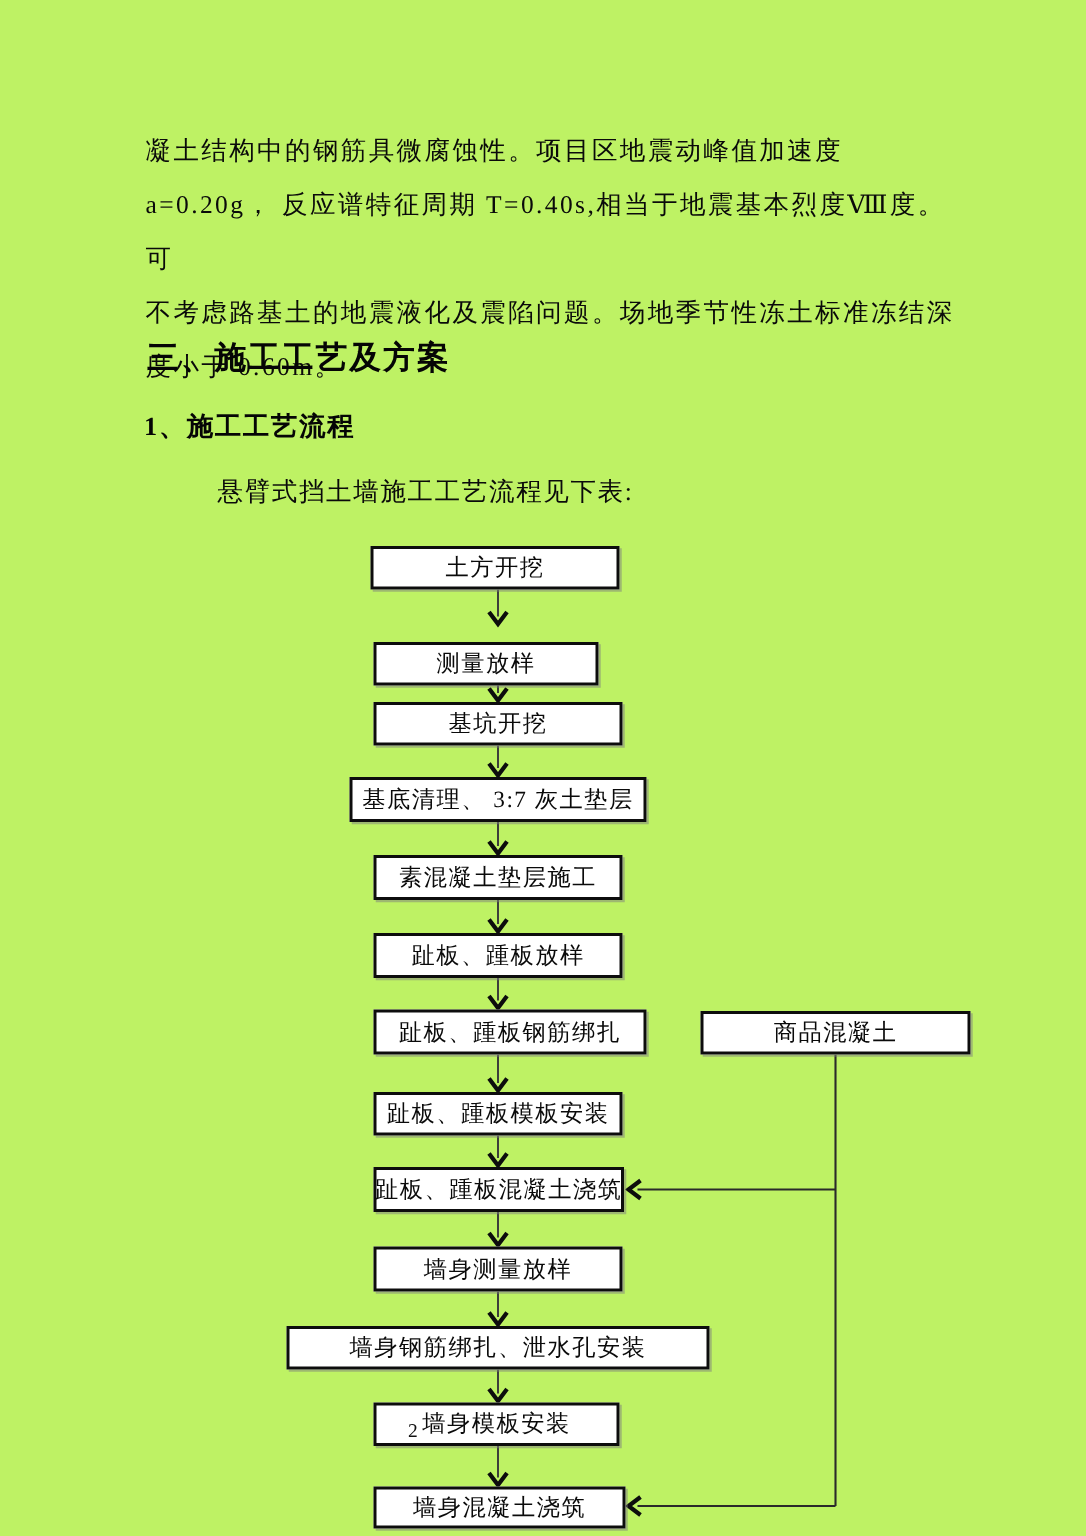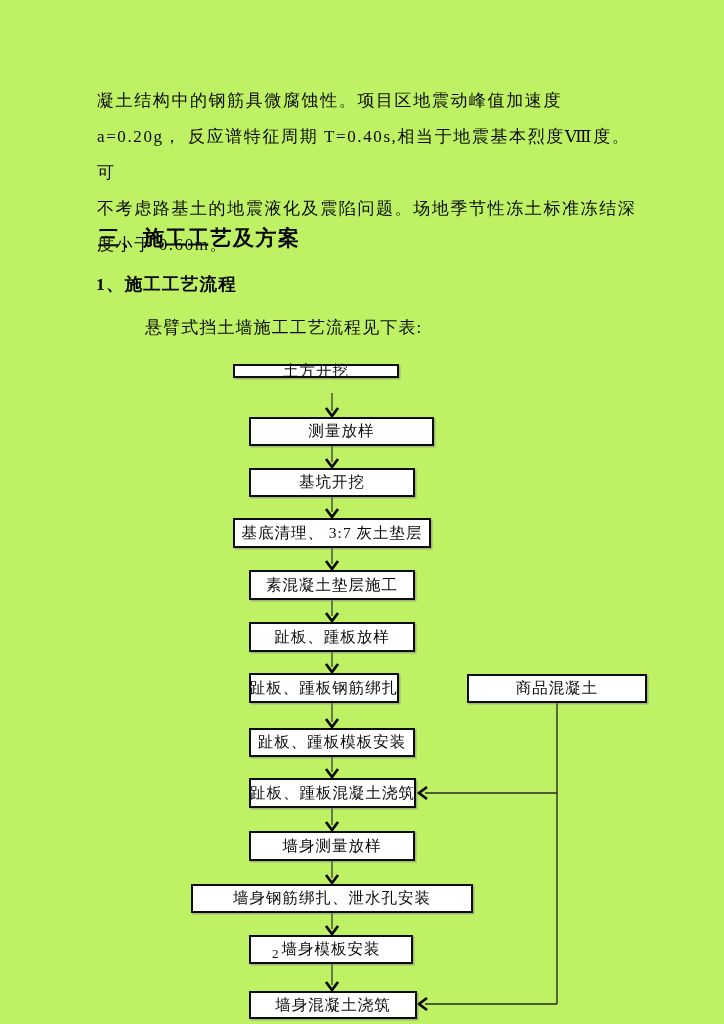--- a/index.html
+++ b/index.html
@@ -96,27 +96,27 @@
     <line x1="332" y1="964" x2="332" y2="985"></line>
       <path class="chev" d="M326 982 L332 990 L338 982"></path>
 
     <line class="thick" x1="557" y1="703" x2="557" y2="1004"></line>
     <line class="thick" x1="557" y1="793" x2="425" y2="793"></line>
     <path class="chev" d="M427 787 L419 793 L427 799"></path>
     <line class="thick" x1="557" y1="1004" x2="425" y2="1004"></line>
     <path class="chev" d="M427 998 L419 1004 L427 1010"></path>
   </svg>
 
-  <div class="flow-node" style="left:233px;top:364px;width:166px;height:14px;">土方开挖</div>
-  <div class="flow-node" style="left:249px;top:417px;width:185px;height:29px;">测量放样</div>
+  <div class="flow-node" style="left:247px;top:364px;width:166px;height:29px;">土方开挖</div>
+  <div class="flow-node" style="left:249px;top:428px;width:150px;height:29px;">测量放样</div>
   <div class="flow-node" style="left:249px;top:468px;width:166px;height:29px;text-align:right;">基坑开挖</div>
   <div class="flow-node" style="left:233px;top:518px;width:198px;height:30px;">基底清理、 3:7 灰土垫层</div>
   <div class="flow-node" style="left:249px;top:570px;width:166px;height:30px;">素混凝土垫层施工</div>
   <div class="flow-node" style="left:249px;top:622px;width:166px;height:30px;">趾板、踵板放样</div>
-  <div class="flow-node" style="left:249px;top:673px;width:150px;height:30px;">趾板、踵板钢筋绑扎</div>
+  <div class="flow-node" style="left:249px;top:673px;width:182px;height:30px;">趾板、踵板钢筋绑扎</div>
   <div class="flow-node" style="left:249px;top:728px;width:166px;height:29px;">趾板、踵板模板安装</div>
   <div class="flow-node" style="left:249px;top:778px;width:167px;height:30px;">趾板、踵板混凝土浇筑</div>
   <div class="flow-node" style="left:249px;top:831px;width:166px;height:30px;">墙身测量放样</div>
   <div class="flow-node" style="left:191px;top:884px;width:282px;height:29px;">墙身钢筋绑扎、泄水孔安装</div>
   <div class="flow-node" style="left:249px;top:935px;width:164px;height:29px;">墙身模板安装</div>
   <div class="flow-node" style="left:249px;top:991px;width:168px;height:28px;">墙身混凝土浇筑</div>
   <div class="flow-node" style="left:467px;top:674px;width:180px;height:29px;">商品混凝土</div>
 
   <div class="pagenum">2</div>
 

